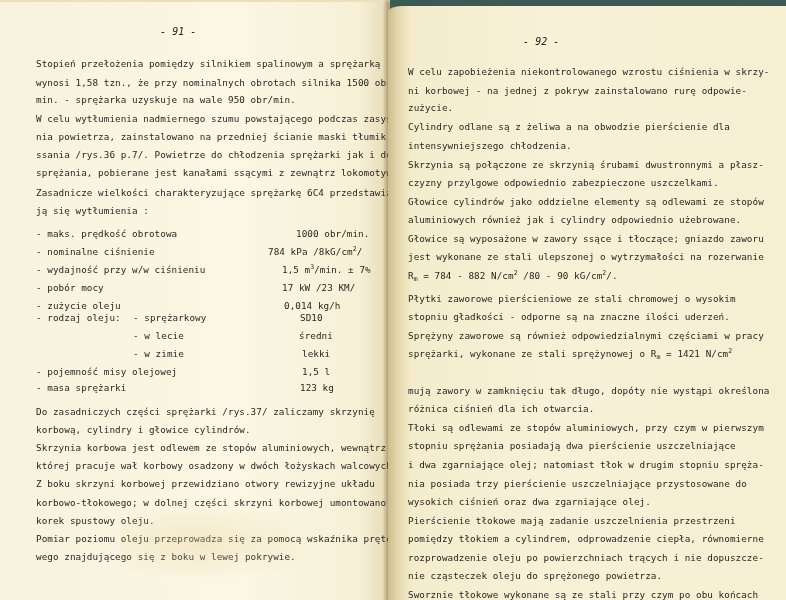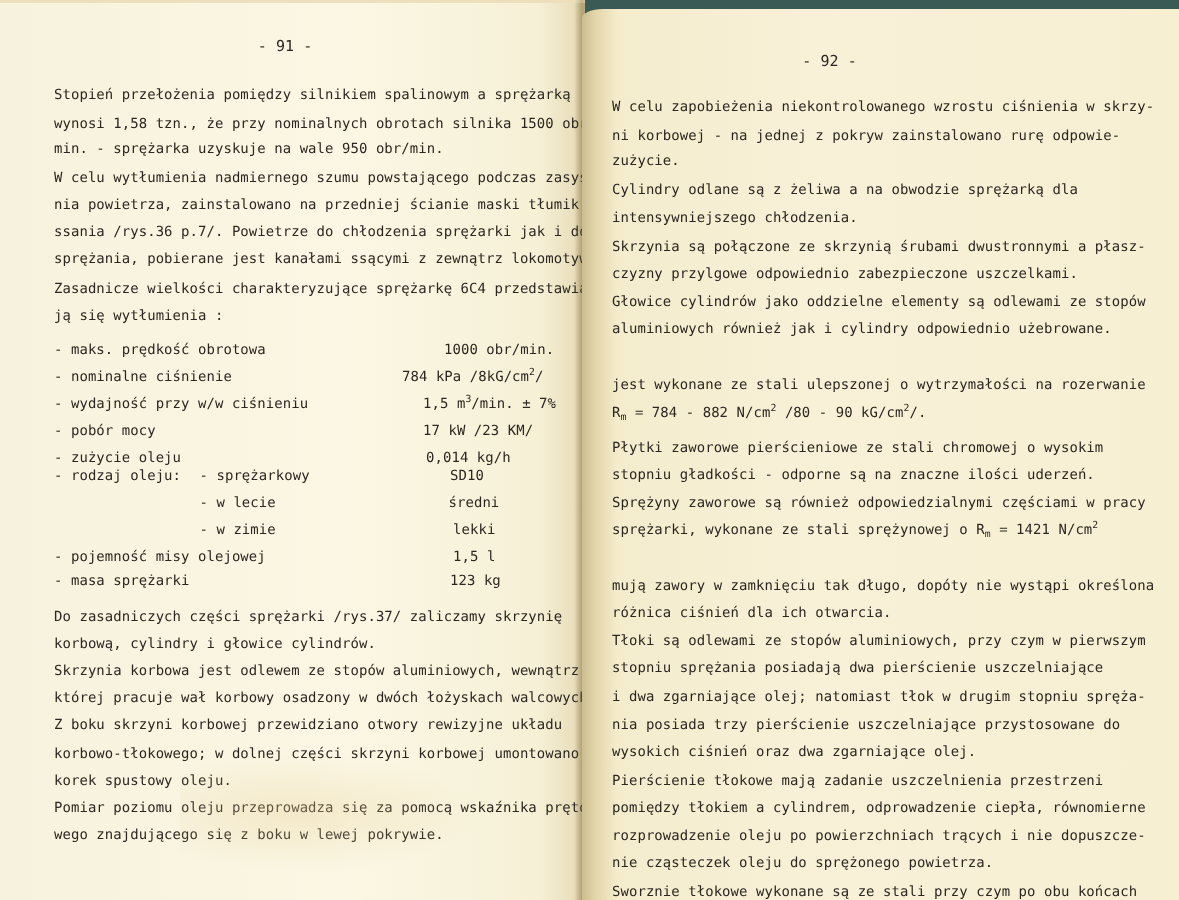--- a/index.html
+++ b/index.html
@@ -45,22 +45,23 @@
       left: 383px;
       top: 0;
       width: 10px;
       height: 600px;
       background: linear-gradient(90deg, rgba(120,100,60,0) 0%, rgba(120,100,60,0.35) 50%, rgba(120,100,60,0) 100%);
       pointer-events: none;
     }
     .page-number {
       position: absolute;
       top: 24px;
-      text-align: center;
+      text-align: left;
       font-size: 10px;
+      font-style: italic;
     }
     .page-left .page-number { left: 160px; width: 60px; }
     .page-right .page-number { left: 135px; width: 60px; top: 30px; }
     .line {
       position: absolute;
       white-space: nowrap;
       line-height: 12px;
     }
     .page-left .line { left: 36px; }
     .page-right .line { left: 20px; }
@@ -144,26 +145,27 @@
   </div>
 
   <div class="spine-shadow"></div>
 
   <div class="page page-right">
     <div class="page-number">- 92 -</div>
 
     <div class="line" style="top:60px">W celu zapobieżenia niekontrolowanego wzrostu ciśnienia w skrzy-</div>
     <div class="line" style="top:79px">ni korbowej - na jednej z pokryw zainstalowano rurę odpowie-</div>
     <div class="line" style="top:96px">zużycie.</div>
-    <div class="line" style="top:115px">Cylindry odlane są z żeliwa a na obwodzie sprężarką dla</div>
+    <div class="line" style="top:115px">Cylindry odlane są z żeliwa a na obwodzie pierścienie dla</div>
     <div class="line" style="top:134px">intensywniejszego chłodzenia.</div>
     <div class="line" style="top:153px">Skrzynia są połączone ze skrzynią śrubami dwustronnymi a płasz-</div>
     <div class="line" style="top:171px">czyzny przylgowe odpowiednio zabezpieczone uszczelkami.</div>
     <div class="line" style="top:190px">Głowice cylindrów jako oddzielne elementy są odlewami ze stopów</div>
     <div class="line" style="top:208px">aluminiowych również jak i cylindry odpowiednio użebrowane.</div>
+    <div class="line" style="top:227px">Głowice są wyposażone w zawory ssące i tłoczące; gniazdo zaworu</div>
     <div class="line" style="top:245px">jest wykonane ze stali ulepszonej o wytrzymałości na rozerwanie</div>
 
     <div class="line" style="top:264px"><span>R</span><sub>m</sub><span> = 784 - 882 N/cm</span><sup>2</sup><span> /80 - 90 kG/cm</span><sup>2</sup><span>/.</span></div>
 
     <div class="line" style="top:287px">Płytki zaworowe pierścieniowe ze stali chromowej o wysokim</div>
     <div class="line" style="top:305px">stopniu gładkości - odporne są na znaczne ilości uderzeń.</div>
     <div class="line" style="top:324px">Sprężyny zaworowe są również odpowiedzialnymi częściami w pracy</div>
 
     <div class="line" style="top:342px"><span>sprężarki, wykonane ze stali sprężynowej o R</span><sub>m</sub><span> = 1421 N/cm</span><sup>2</sup></div>
 

